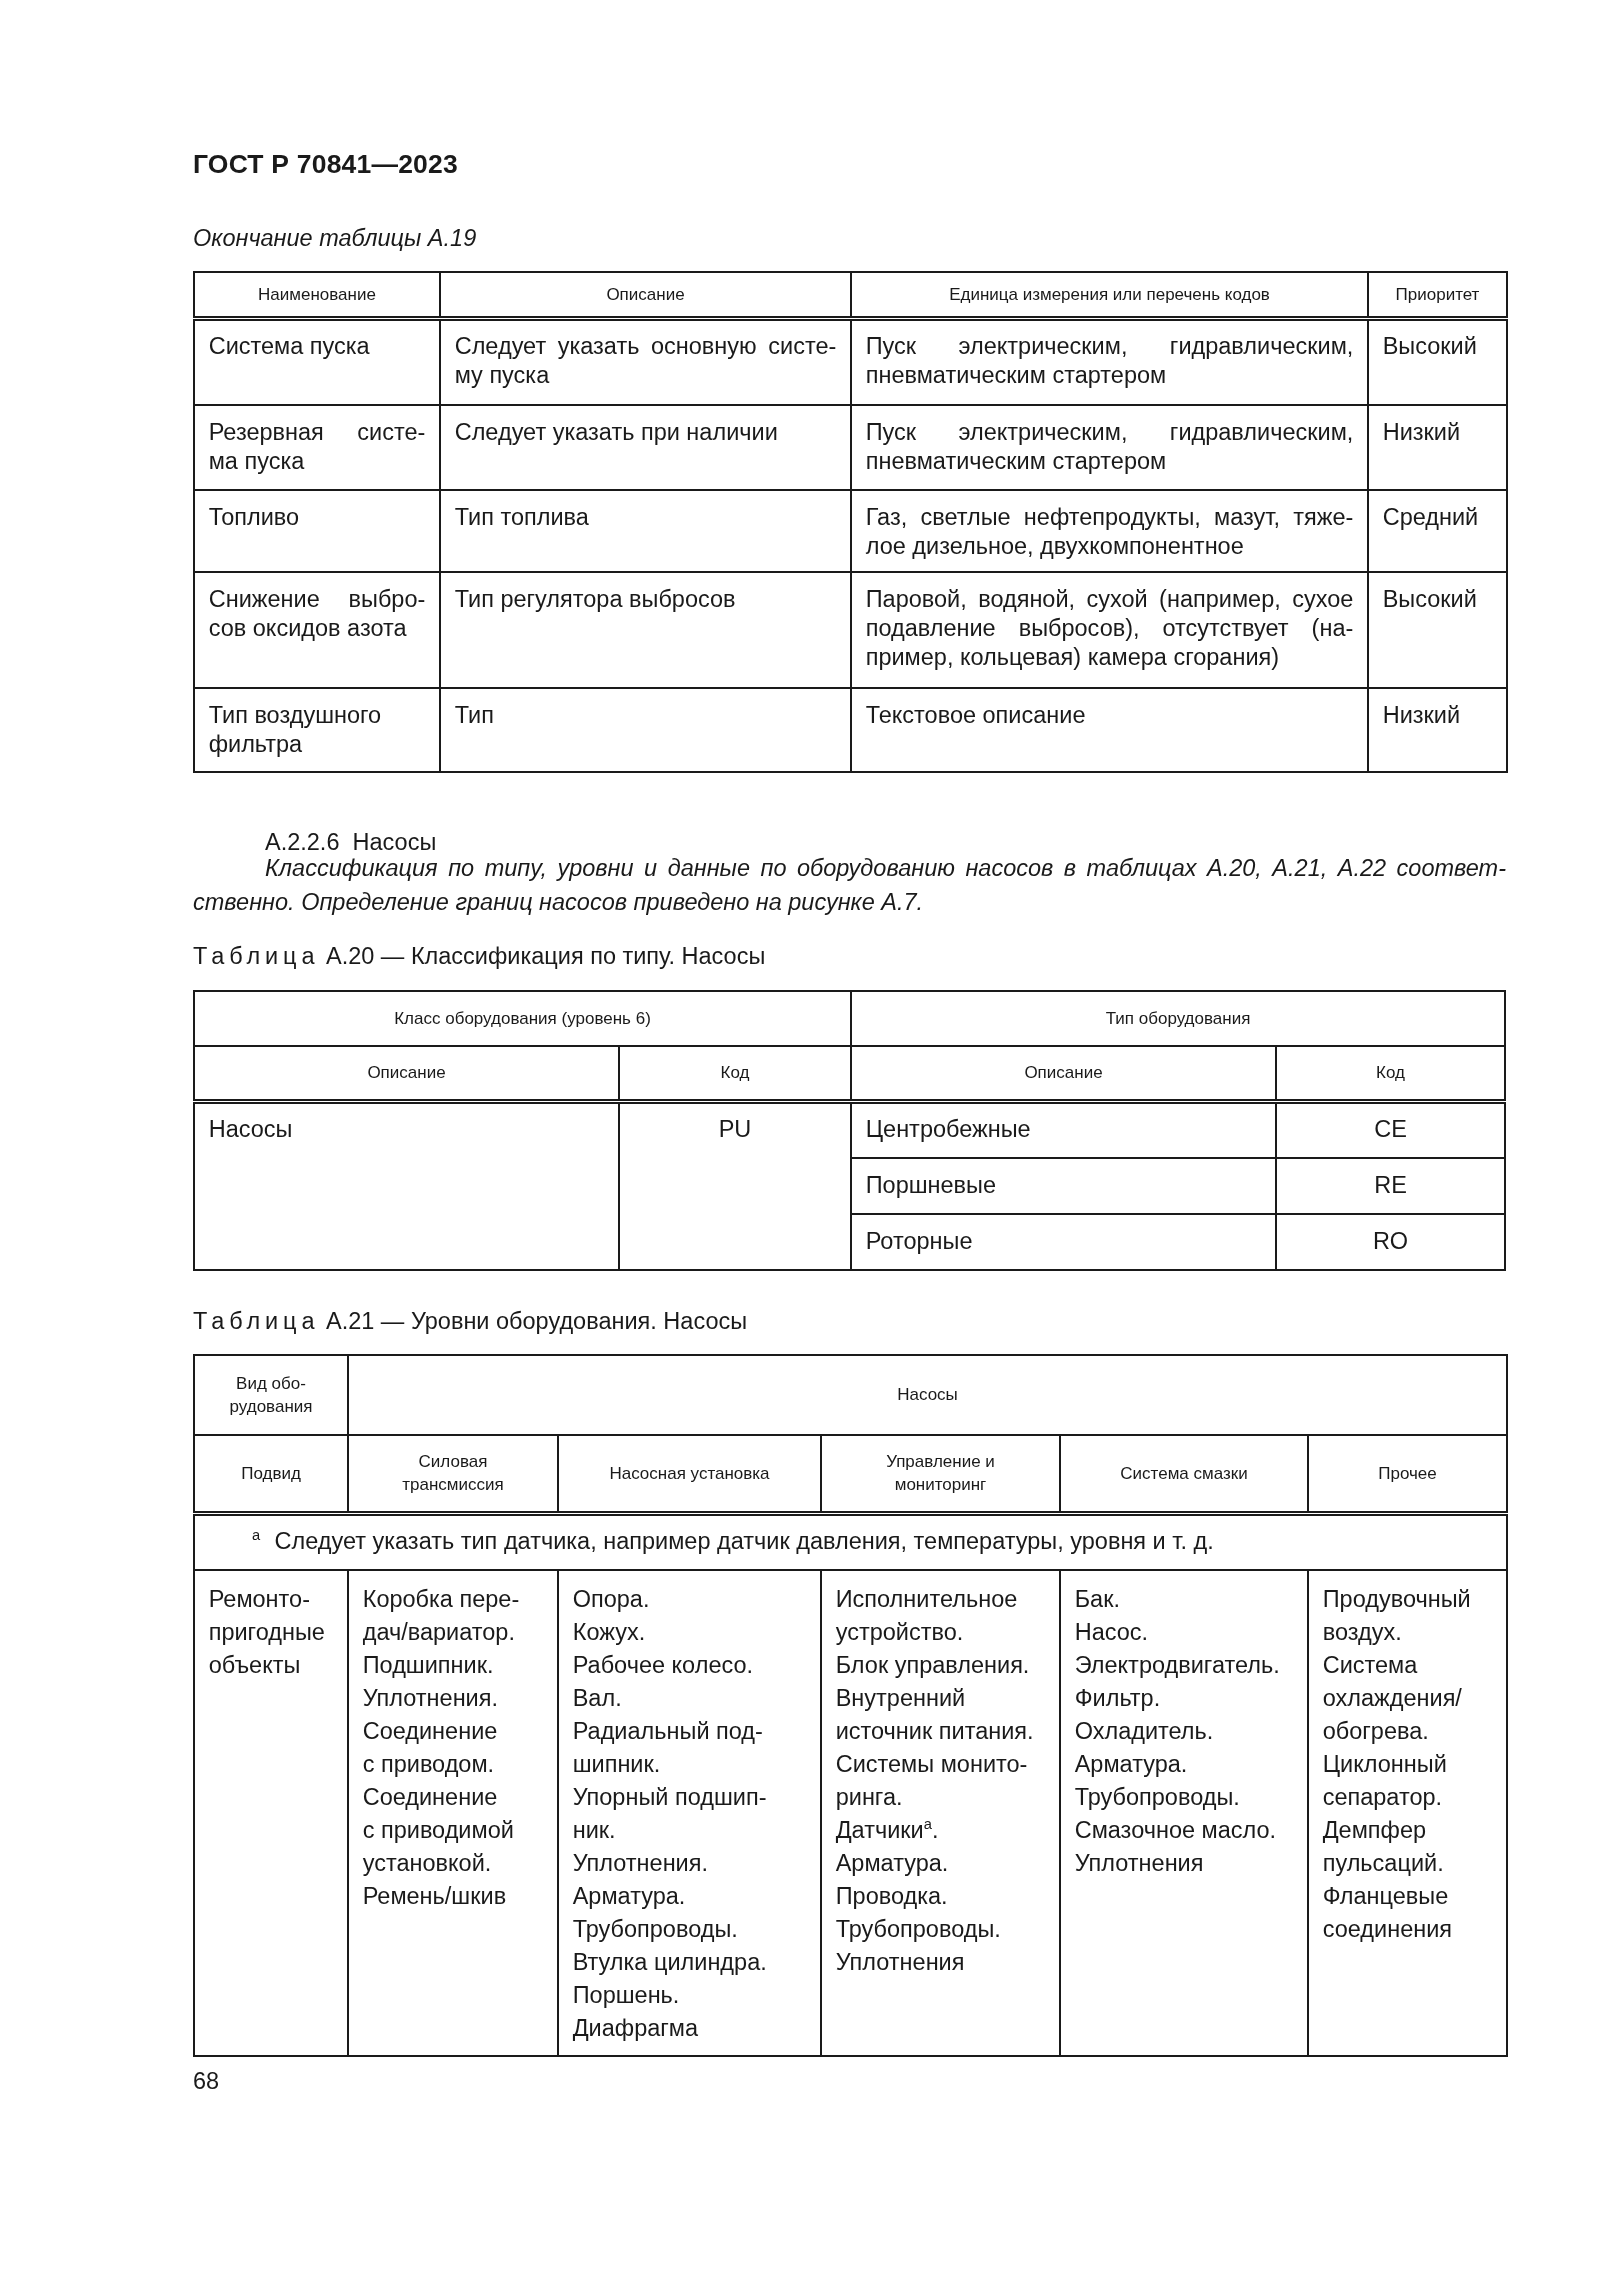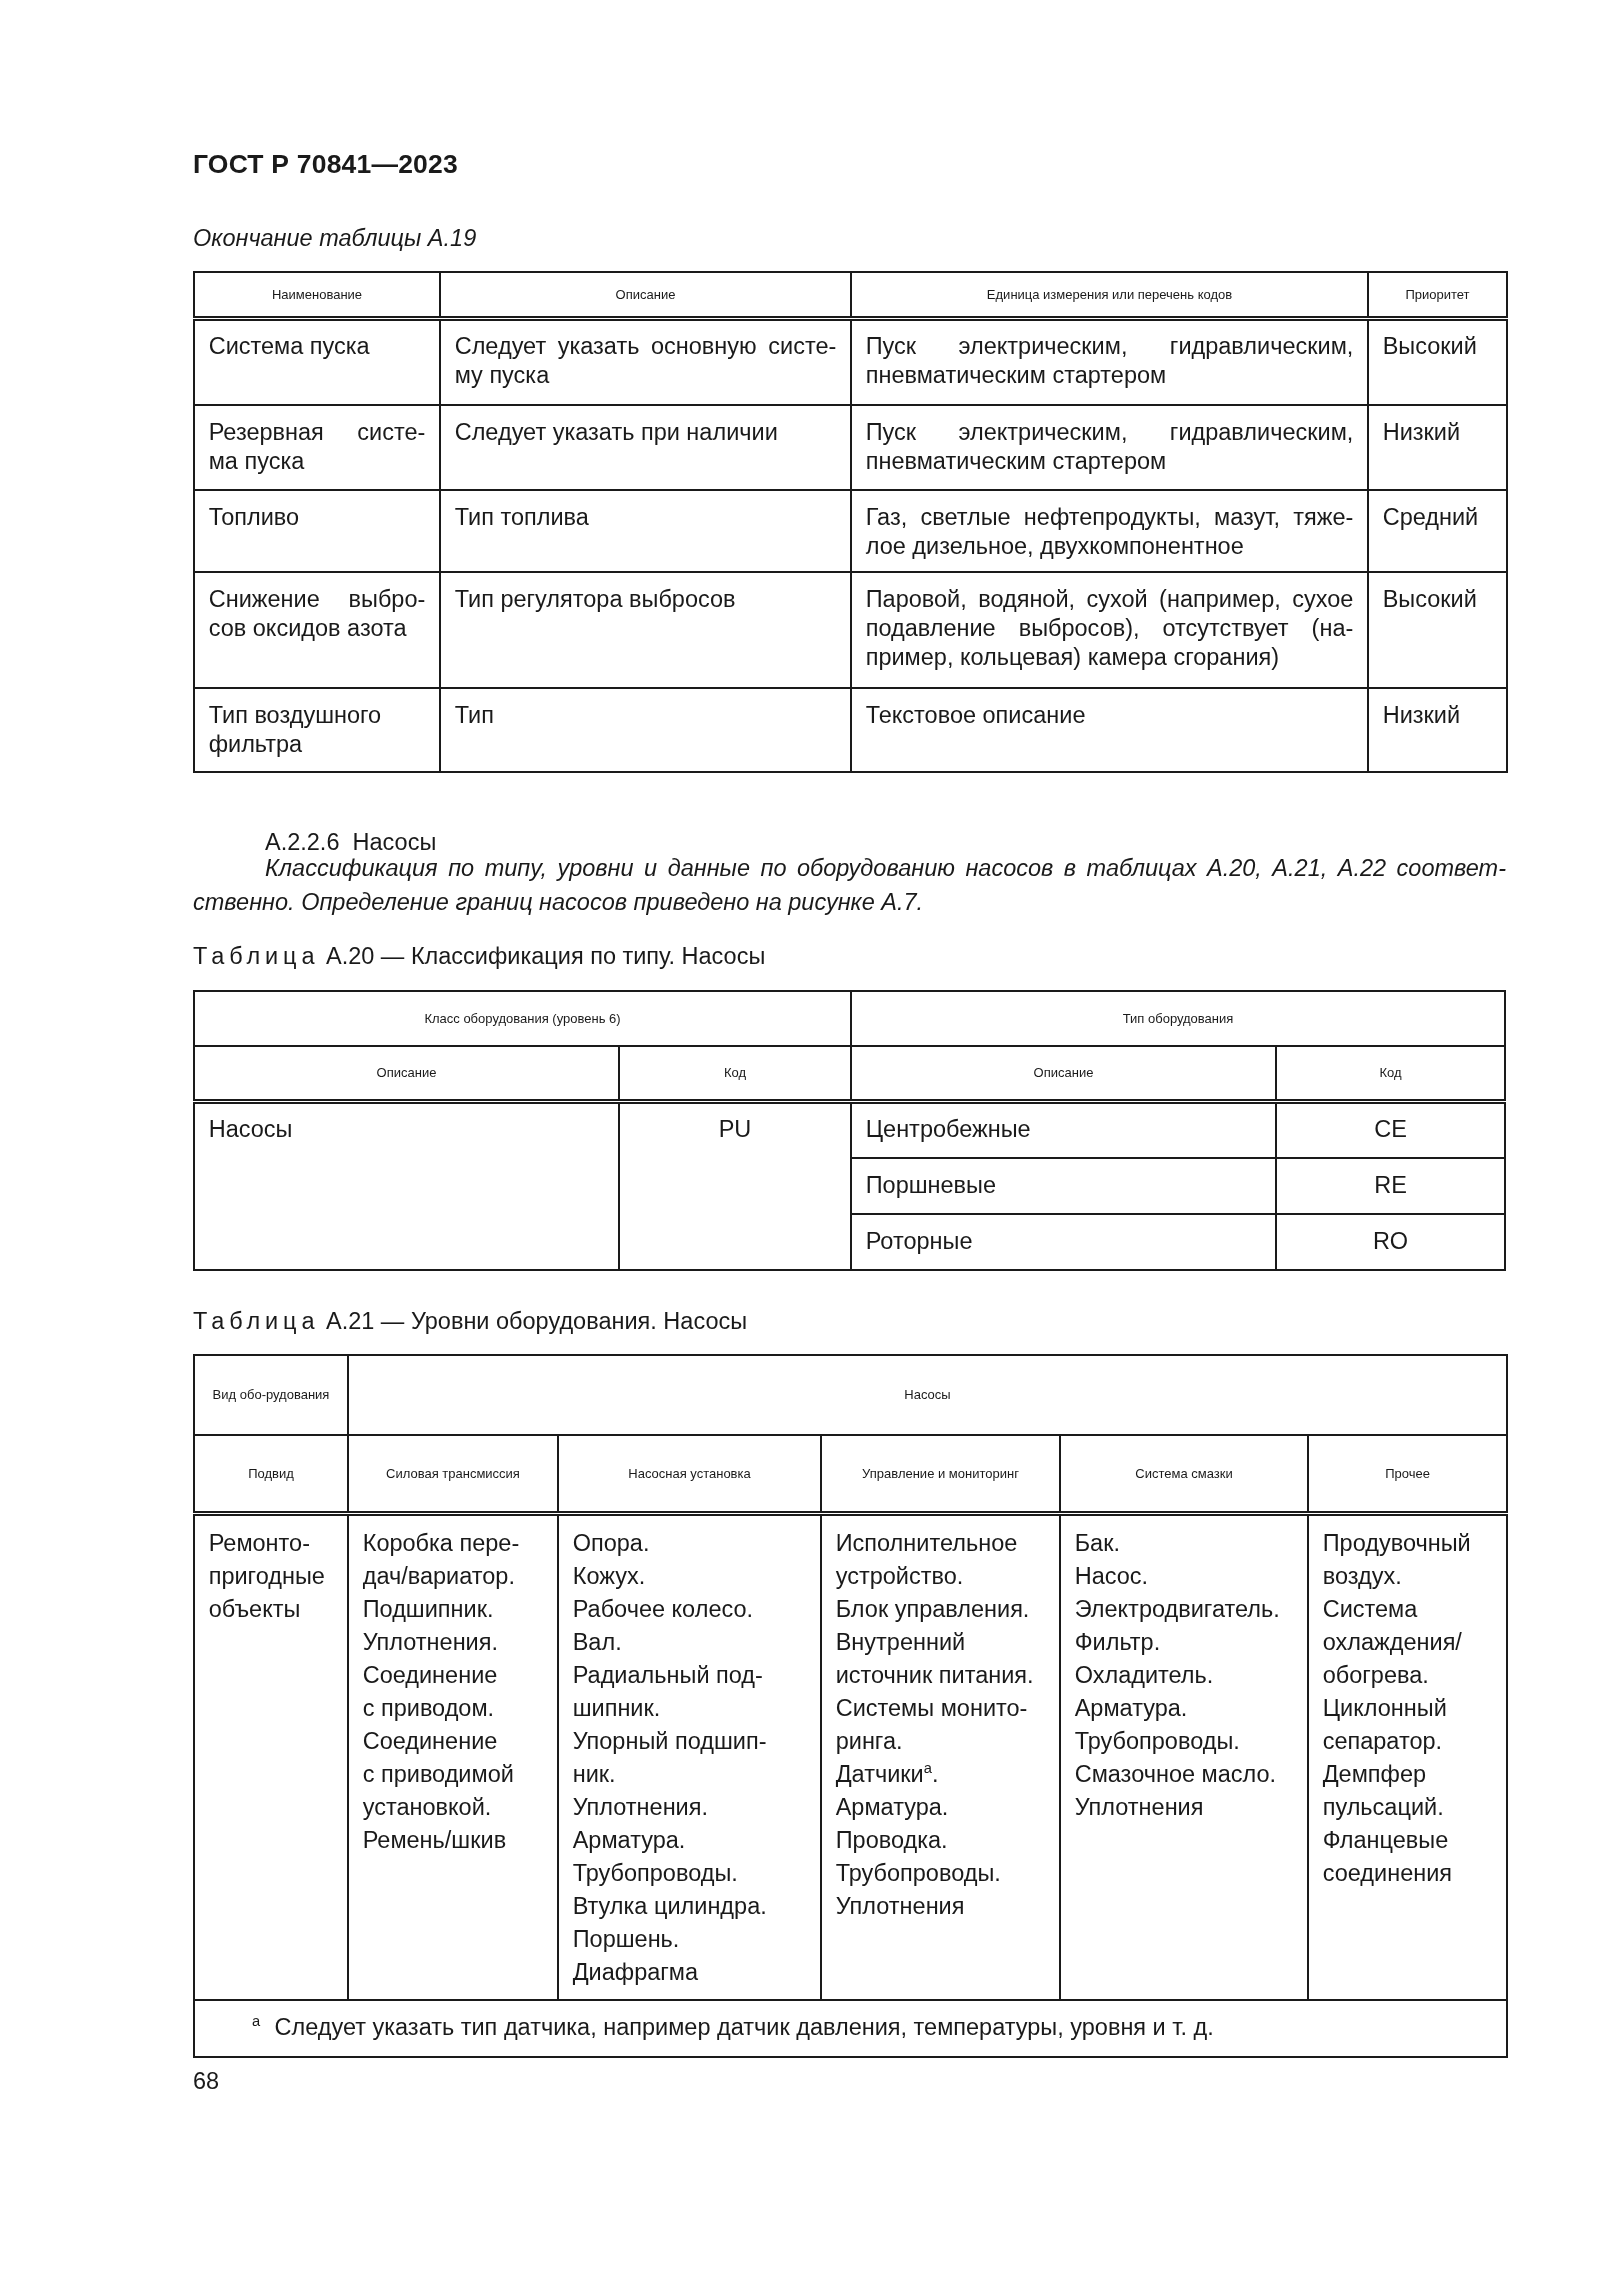--- a/index.html
+++ b/index.html
@@ -9,21 +9,21 @@
   .doc-title { left: 193px; top: 149px; font-size: 26.5px; font-weight: bold; letter-spacing: 0.2px; }
   .cont-caption { left: 193px; top: 225px; font-size: 23.5px; font-style: italic; }
   .section { left: 265px; top: 829px; font-size: 23.5px; }
   .para { left: 193px; top: 851px; width: 1313px; font-size: 23.5px; font-style: italic; line-height: 34px; text-indent: 72px; text-align: justify; }
   .tcap { left: 193px; font-size: 23.5px; }
   .tcap .sp { letter-spacing: 4.9px; margin-top: 32px; }
   .pagenum { left: 193px; top: 2068px; font-size: 23.5px; }
 
   table { position: absolute; border-collapse: collapse; table-layout: fixed; }
   td { border: 2px solid #1a1a1a; padding: 0; vertical-align: top; font-size: 23.5px; line-height: 29px; }
-  td.h { font-size: 13px; text-align: center; vertical-align: middle; line-height: 23.5px; }
+  td.h { font-size: 17px; text-align: center; vertical-align: middle; line-height: 23.5px; }
   td.b { padding: 11.8px 13.7px 7.8px 13.7px; }
   td.just { text-align: justify; text-align-last: left; }
   td.c { text-align: center; }
   tr.hdr-last td { border-bottom: 5.9px double #1a1a1a; }
   table.outer { border: 2.9px solid #1a1a1a; }
 
   #t19 { left: 193px; top: 271px; width: 1312px; }
   #t20 { left: 193px; top: 990px; width: 1312px; }
   #t21 { left: 193px; top: 1354px; width: 1312px; }
   #t21 td.b { line-height: 33px; padding: 11.8px 13.7px 9.8px 13.7px; }
@@ -146,20 +146,26 @@
     <td class="h" colspan="5">Насосы</td>
   </tr>
   <tr class="hdr-last" style="height:78px">
     <td class="h">Подвид</td>
     <td class="h" style="padding:0 20px">Силовая трансмиссия</td>
     <td class="h">Насосная установка</td>
     <td class="h" style="padding:0 32px">Управление и мониторинг</td>
     <td class="h">Система смазки</td>
     <td class="h">Прочее</td>
   </tr>
+  <tr style="height:57px">
+    <td colspan="6" class="fn">
+      <span class="sup">а</span>
+      <span>Следует указать тип датчика, например датчик давления, температуры, уровня и т. д.</span>
+    </td>
+  </tr>
   <tr style="height:478px">
     <td class="b" style="padding-left:13.7px;padding-right:3.9px">Ремонто-пригодные объекты</td>
     <td class="b">
       <span class="line">Коробка пере-</span>
       <span class="line">дач/вариатор.</span>
       <span class="line">Подшипник.</span>
       <span class="line">Уплотнения.</span>
       <span class="line">Соединение</span>
       <span class="line">с приводом.</span>
       <span class="line">Соединение</span>
@@ -215,23 +221,17 @@
       <span class="line">охлаждения/</span>
       <span class="line">обогрева.</span>
       <span class="line">Циклонный</span>
       <span class="line">сепаратор.</span>
       <span class="line">Демпфер</span>
       <span class="line">пульсаций.</span>
       <span class="line">Фланцевые</span>
       <span class="line">соединения</span>
     </td>
   </tr>
-  <tr style="height:57px">
-    <td colspan="6" class="fn">
-      <span class="sup">а</span>
-      <span>Следует указать тип датчика, например датчик давления, температуры, уровня и т. д.</span>
-    </td>
-  </tr>
 </tbody>
   </table>
 
 <div class="abs pagenum">68</div>
 
 
 </body></html>

